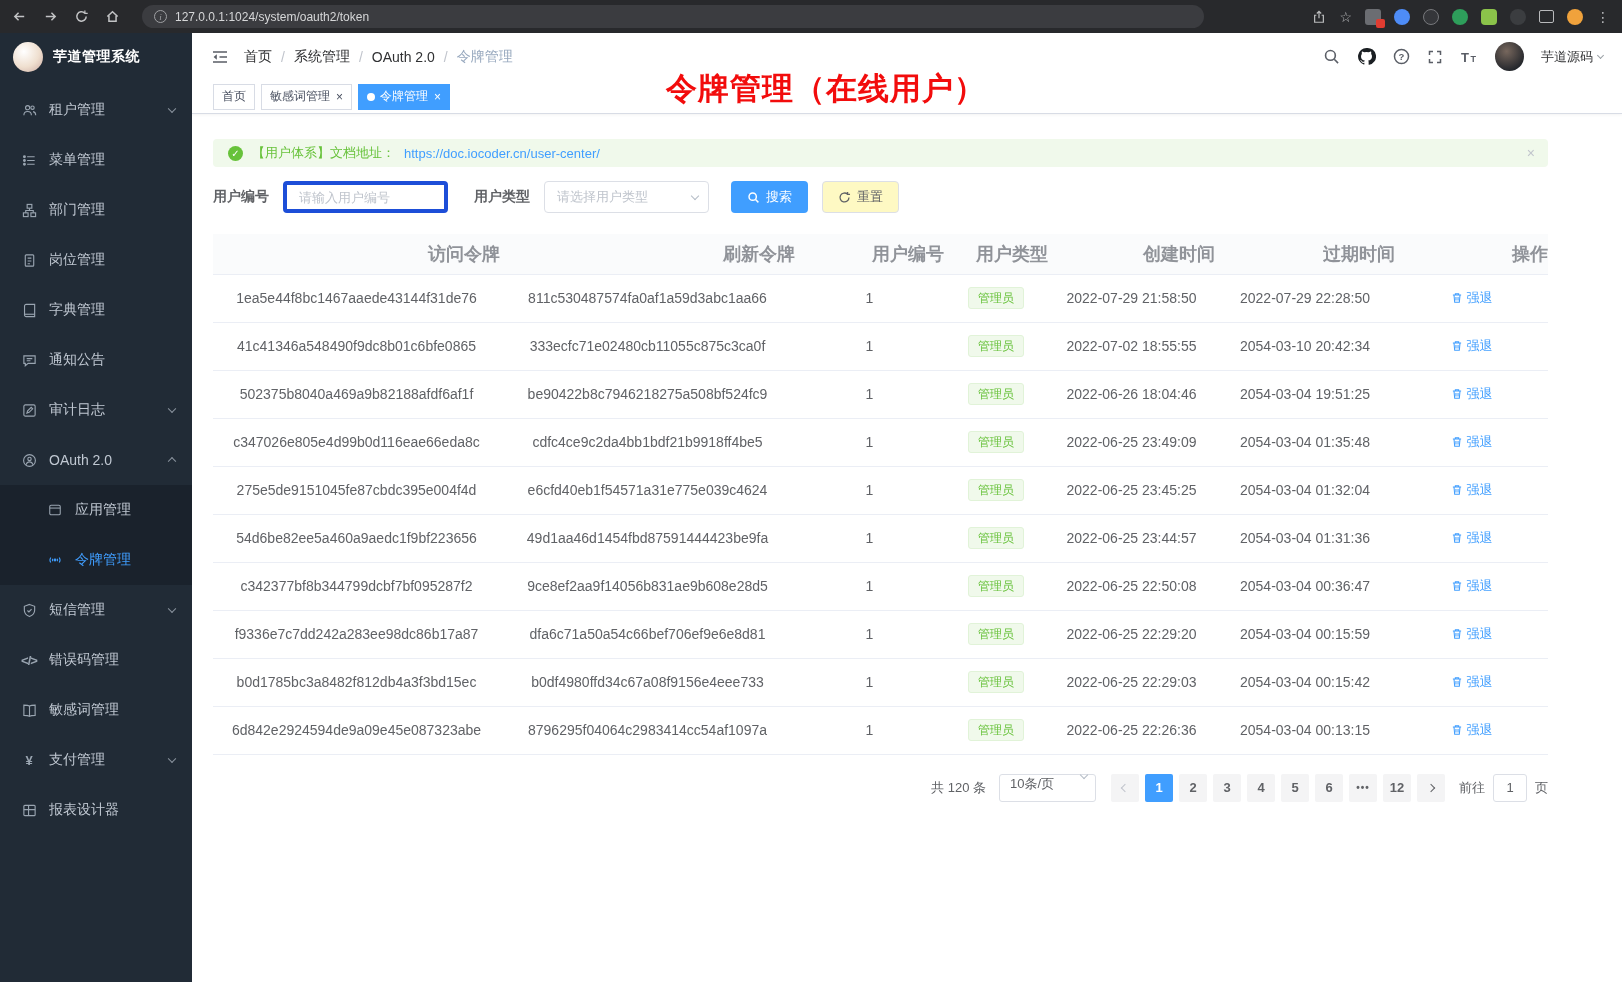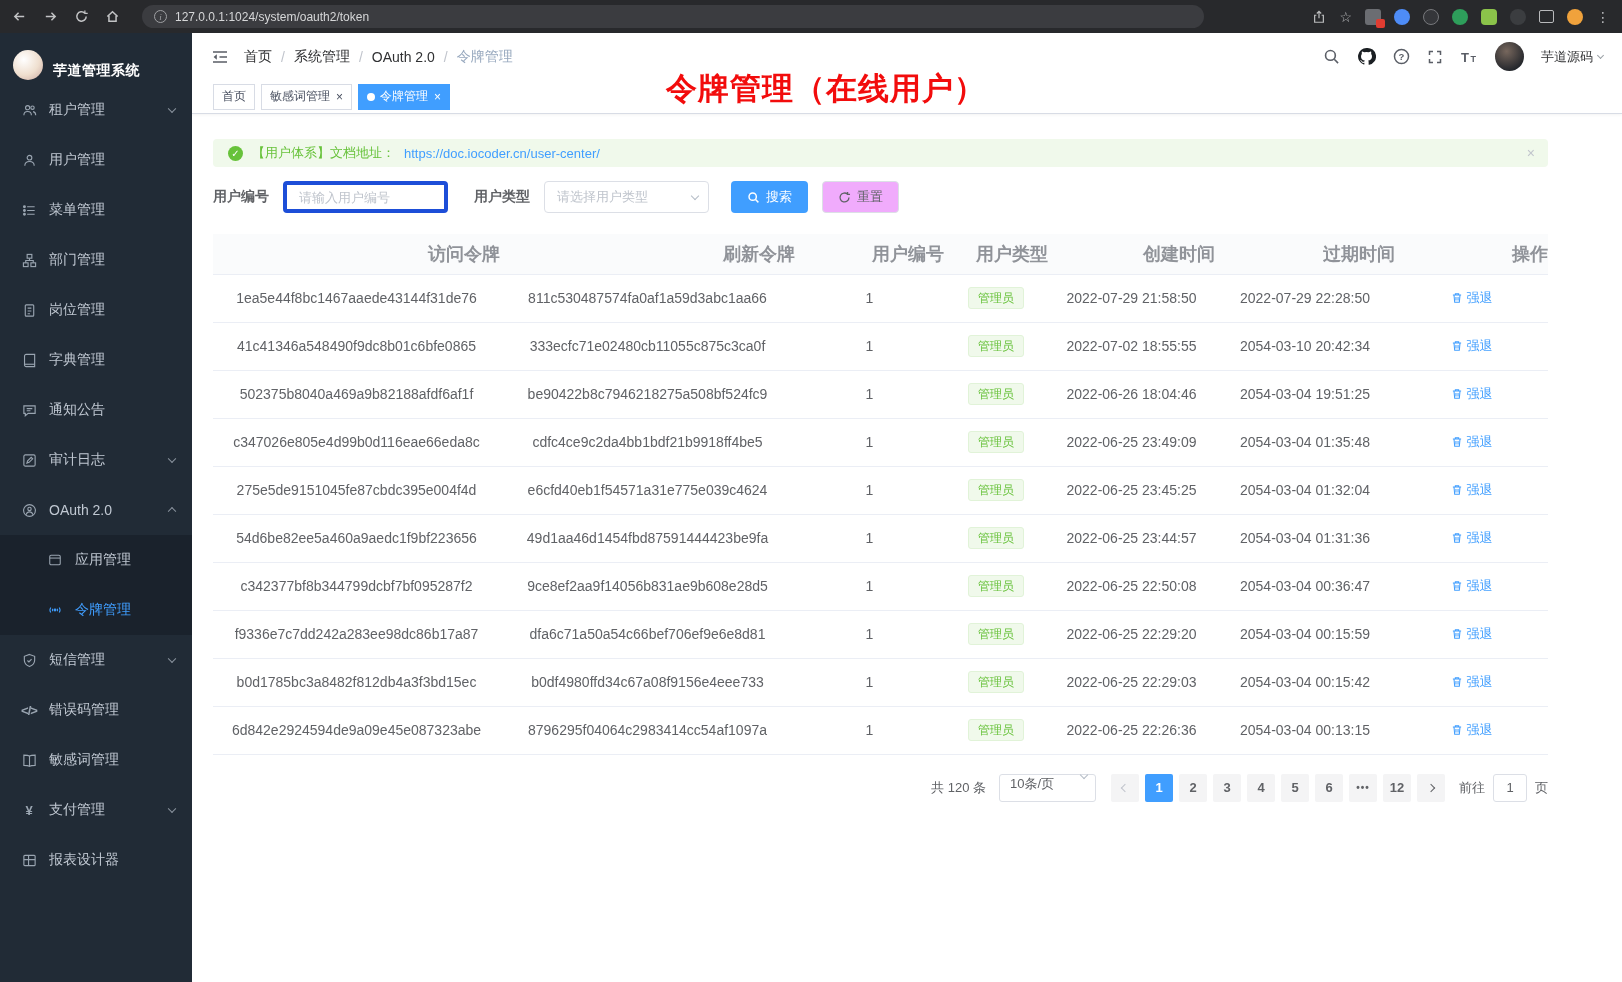--- a/index.html
+++ b/index.html
@@ -15,21 +15,21 @@
   .url-text{color:#d6d7d8;font-size:12px;white-space:nowrap}
   .bright{margin-left:auto;display:flex;align-items:center;gap:13px}
   .glyph{color:#b9babc;font-size:14px;line-height:1}
   .xdot{width:16px;height:16px;border-radius:50%}
   .extbox{position:relative;width:16px;height:16px;border-radius:3px;background:#6b6d72}
   .extbadge{position:absolute;right:-4px;bottom:-3px;width:9px;height:9px;border-radius:2px;background:#e03c31}
   .winbox{width:15px;height:13px;border:1.5px solid #b9babc;border-radius:2px}
 
   
   .sidebar{position:absolute;left:0;top:33px;width:192px;height:949px;background:#212b36;z-index:40}
-  .logo-row{height:47px;display:flex;align-items:flex-end;gap:10px;padding-left:13px}
+  .logo-row{height:47px;display:flex;align-items:center;gap:10px;padding-left:13px}
   .logo-img{width:30px;height:30px;border-radius:50%;background:radial-gradient(circle at 36% 32%,#ffffff,#efdfcf 55%,#c9a8a0 100%);flex:none}
   .logo-title{color:#fff;font-size:14px;font-weight:700;letter-spacing:.5px}
   .menu{padding-top:5px}
   .mi{height:50px;display:flex;align-items:center;gap:12px;padding:0 14px 0 21px;position:relative;color:#c0c8d2;font-size:14px;cursor:pointer}
   .mi .ic{width:16px;height:16px;flex:none;color:#9aa5b1;display:flex;align-items:center;justify-content:center;font-size:13px;font-weight:700}
   .mi .chev{position:absolute;right:17px;top:50%;width:6px;height:6px;border-right:1.4px solid #8a939e;border-bottom:1.4px solid #8a939e;transform:translateY(-70%) rotate(45deg)}
   .mi .chev.up{transform:translateY(-30%) rotate(-135deg)}
   .submenu{background:#1a222c}
   .submenu .mi{padding-left:47px}
   .mi.active{color:#409eff}
@@ -62,21 +62,21 @@
   .alert .close{position:absolute;right:13px;color:#c0c4cc;font-size:14px;cursor:pointer}
 
   .filters{margin-top:14px;display:flex;align-items:center}
   .flabel{font-size:14px;font-weight:700;color:#606266;margin-right:14px}
   .fin{width:165px;height:32px;border:4px solid #1d4ed8;border-radius:4px;padding:0 12px;font-size:13px;color:#606266;outline:none;font-family:inherit}
   .fin::placeholder{color:#bfc4cc}
   .fsel{width:165px;height:32px;border:1px solid #dcdfe6;border-radius:4px;display:flex;align-items:center;justify-content:space-between;padding:0 10px 0 12px;font-size:13px;color:#bfc4cc;cursor:pointer}
   .ml24{margin-left:26px}
   .btn{height:32px;border-radius:4px;display:inline-flex;align-items:center;gap:6px;padding:0 15px;font-size:13px;cursor:pointer;border:1px solid transparent}
   .btn.primary{background:#409eff;color:#fff;margin-left:22px}
-  .btn.plain{background:#f0abfc;border-color:#dcdfe6;color:#606266;margin-left:14px}
+  .btn.plain{background:#fef9c3;border-color:#dcdfe6;color:#606266;margin-left:14px}
 
   table.tbl{margin-top:21px;width:1335px;border-collapse:collapse;table-layout:fixed}
   .tbl th{height:40px;background:#fafbfc;font-size:18px;font-weight:700;color:#909399;text-align:right;border-bottom:1px solid #ebeef5}
   .tbl td{height:48px;font-size:14px;color:#606266;text-align:center;border-bottom:1px solid #ebeef5;white-space:nowrap;overflow:hidden}
   .tag{display:inline-block;padding:0 9px;height:22px;line-height:20px;background:#f0f9eb;border:1px solid #e1f3d8;color:#67c23a;font-size:12px;border-radius:3px}
   .act{color:#409eff;font-size:13px;display:inline-flex;align-items:center;gap:4px;cursor:pointer;text-decoration:none}
 
   .pager{margin-top:19px;width:1335px;display:flex;align-items:center;justify-content:flex-end;font-size:13px;color:#606266}
   .ptotal{margin-right:13px}
   .psize{width:97px;height:28px;border:1px solid #dcdfe6;border-radius:3px;display:flex;justify-content:space-between;padding:0 8px 0 10px;margin-right:12px;cursor:pointer}
@@ -162,29 +162,20 @@
               <circle cx="6" cy="5" r="2.2"></circle>
               <path d="M2 13c0-2.5 1.8-4 4-4s4 1.5 4 4"></path>
               <circle cx="11.2" cy="5" r="1.8"></circle>
               <path d="M11.8 9.2c1.8.4 2.8 1.7 2.8 3.8"></path>
             </svg>
           </span>
         <span>租户管理</span>
         <span class="chev"></span>
       </div>
 
-      <div class="mi">
-        <span class="ic">
-            <svg width="15" height="15" viewBox="0 0 16 16" fill="none" stroke="currentColor" stroke-width="1.2">
-              <circle cx="8" cy="5" r="2.5"></circle>
-              <path d="M3 13.5c0-2.8 2.2-4.5 5-4.5s5 1.7 5 4.5"></path>
-            </svg>
-          </span>
-        <span>用户管理</span>
-      </div>
 
 
       <div class="mi">
         <span class="ic">
             <svg width="15" height="15" viewBox="0 0 16 16" fill="none" stroke="currentColor" stroke-width="1.3">
               <path d="M5.5 4h8M5.5 8h8M5.5 12h8"></path>
               <circle cx="2.6" cy="4" r=".9" fill="currentColor"></circle>
               <circle cx="2.6" cy="8" r=".9" fill="currentColor"></circle>
               <circle cx="2.6" cy="12" r=".9" fill="currentColor"></circle>
             </svg>

